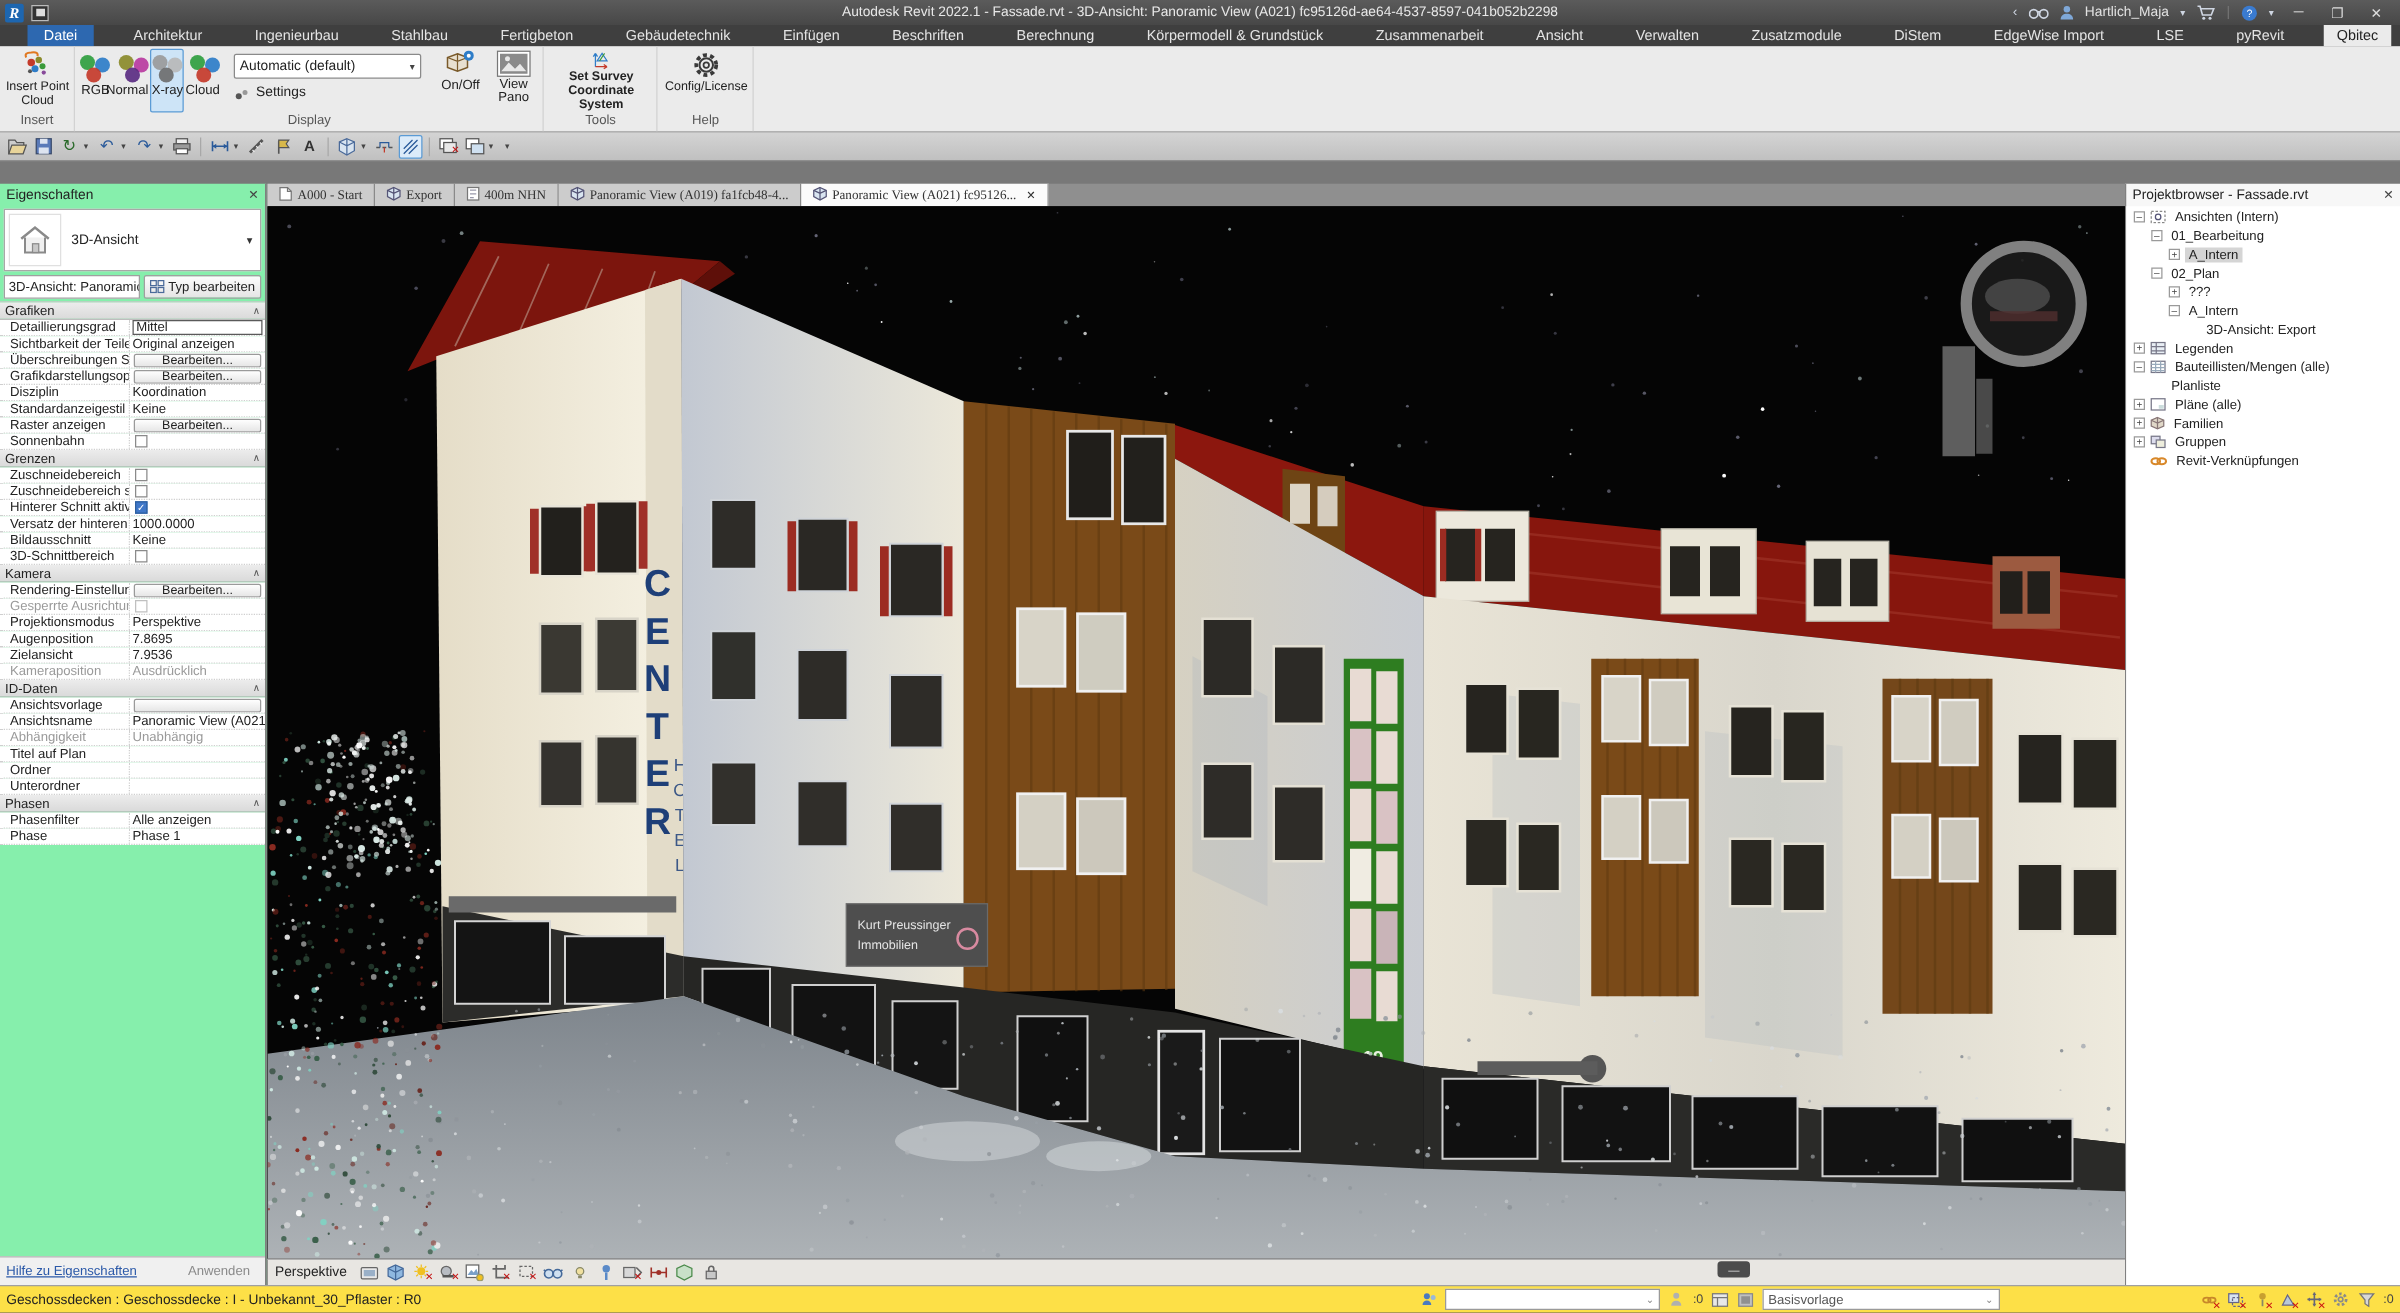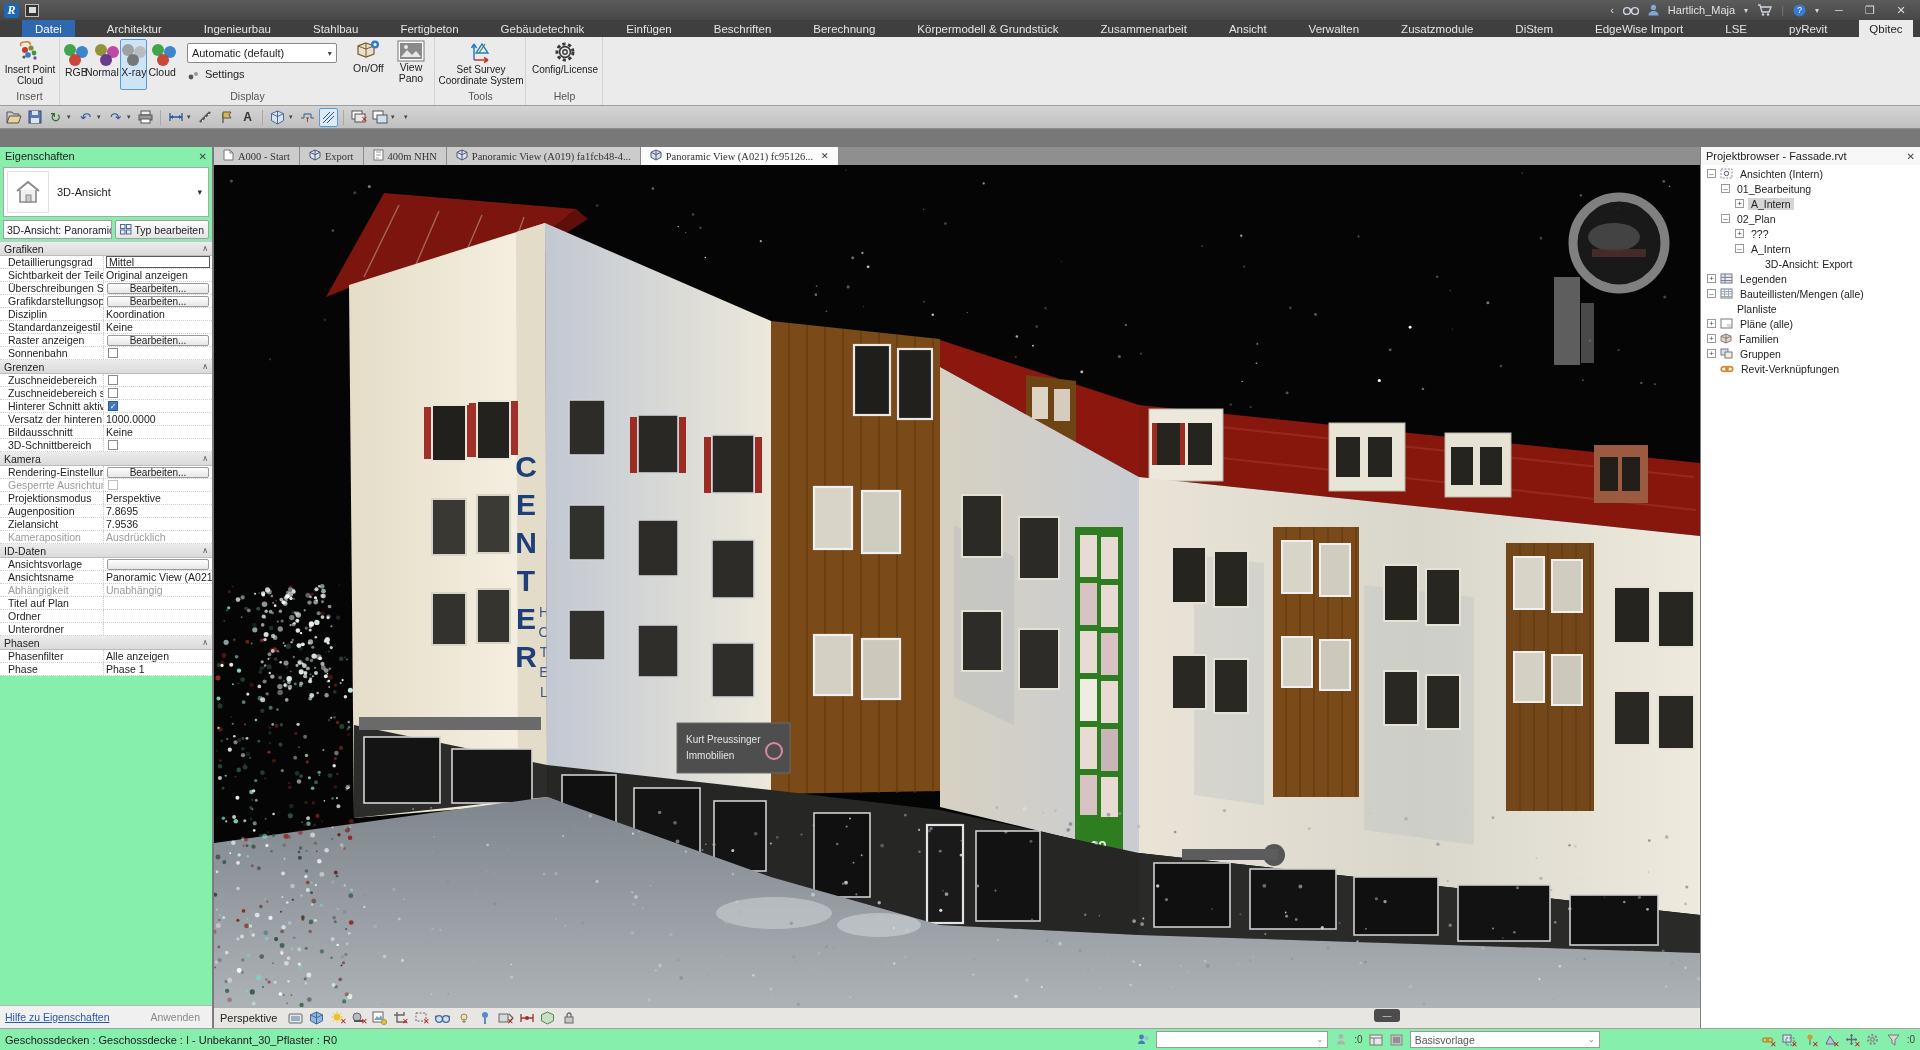--- a/index.html
+++ b/index.html
@@ -127,39 +127,40 @@
     overflow:hidden; }
   .trow { height:15px; display:flex; align-items:center; white-space:nowrap; }
   .trow.sel .tl { background:#d5d5d5; }
   .tg { width:9px; height:9px; border:1px solid #9a9a9a; background:#fff; font-size:8px; line-height:7px;
     text-align:center; color:#444; margin-right:4px; flex:none; }
   .tg.none { border:none; background:transparent; }
   .ticon { margin-right:4px; flex:none; display:flex; }
   .tl { padding:0 3px; }
 
   
-  #statusbar { position:absolute; left:0; top:1028px; width:1920px; height:22px; background:#86efac;
+  #statusbar { position:absolute; left:0; top:1028px; width:1920px; height:22px; background:#fde047;
     border-top:1px solid #a0a0a0; display:flex; align-items:center; font-size:11px; color:#222;
     padding:0 5px; }
   #status-right { margin-left:auto; display:flex; align-items:center; gap:5px; }
   .scombo { height:17px; background:#fff; border:1px solid #9a9a9a; display:flex; align-items:center;
     padding:0 4px; color:#555; font-size:10.5px; }
   .scombo .car { margin-left:auto; font-size:8px; color:#888; }
   .si { width:16px; height:16px; display:flex; align-items:center; justify-content:center; position:relative; }
   .redx { position:absolute; right:-1px; bottom:-1px; color:#cc1111; font-size:8px; font-weight:bold; }
   .cnt { font-size:10px; color:#444; }
 </style>
 </head>
 <body>
 
 <div id="titlebar">
   <div id="revit-logo">R</div>
   <div id="app-badge">
       <span></span>
     </div>
+  <div id="title-text">Autodesk Revit 2022.1 - Fassade.rvt - 3D-Ansicht: Panoramic View (A021) fc95126d-ae64-4537-8597-041b052b2298</div>
   <div id="tb-right">
     <span class="glyph">‹</span>
     <svg class="ic" width="16" height="11" viewBox="0 0 16 11">
       <circle cx="4" cy="6" r="3.4" fill="none" stroke="#cfd6e2" stroke-width="1.4"></circle>
       <circle cx="12" cy="6" r="3.4" fill="none" stroke="#cfd6e2" stroke-width="1.4"></circle>
       <path d="M6.5 4.5h3" stroke="#cfd6e2" stroke-width="1.4"></path>
     </svg>
     <svg class="ic" width="11" height="12" viewBox="0 0 11 12">
       <circle cx="5.5" cy="3.4" r="2.6" fill="#7fa8d8"></circle>
         <path d="M0.5 11.5c0-3 2.2-4.6 5-4.6s5 1.6 5 4.6z" fill="#7fa8d8"></path>
@@ -299,21 +300,21 @@
   </div>
 
   <div class="panel" style="left:436px; width:90px;">
     <div class="bigbtn" style="width:90px;">
       <svg width="26" height="24" viewBox="0 0 26 24">
         <path d="M6 20V4M6 4l-2.5 4M6 4l2.5 4" stroke="#2e7dc8" stroke-width="1.5" fill="none"></path>
         <path d="M6 20h14M20 20l-4-2.5M20 20l-4 2.5" stroke="#c43a2a" stroke-width="1.5" fill="none"></path>
         <path d="M14 4l6 9h-12z" fill="none" stroke="#2e7dc8" stroke-width="1.4"></path>
         <path d="M11 13l6-9" stroke="#3a9a3a" stroke-width="1.3"></path>
       </svg>
-      <span style="font-size:10px;">Set Survey Coordinate System</span>
+      <span style="font-size:10px;font-weight:bold;">Set Survey Coordinate System</span>
     </div>
     <div class="panel-label">Tools</div>
   </div>
 
   <div class="panel" style="left:527px; width:76px;">
     <div class="bigbtn" style="width:76px;">
       <svg width="24" height="24" viewBox="0 0 24 24">
         <circle cx="12" cy="12" r="8" fill="none" stroke="#3a3a3a" stroke-width="3" stroke-dasharray="3.2 2.6"></circle>
         <circle cx="12" cy="12" r="5.4" fill="none" stroke="#3a3a3a" stroke-width="1.6"></circle>
         <circle cx="12" cy="12" r="2.2" fill="none" stroke="#3a3a3a" stroke-width="1.4"></circle>

